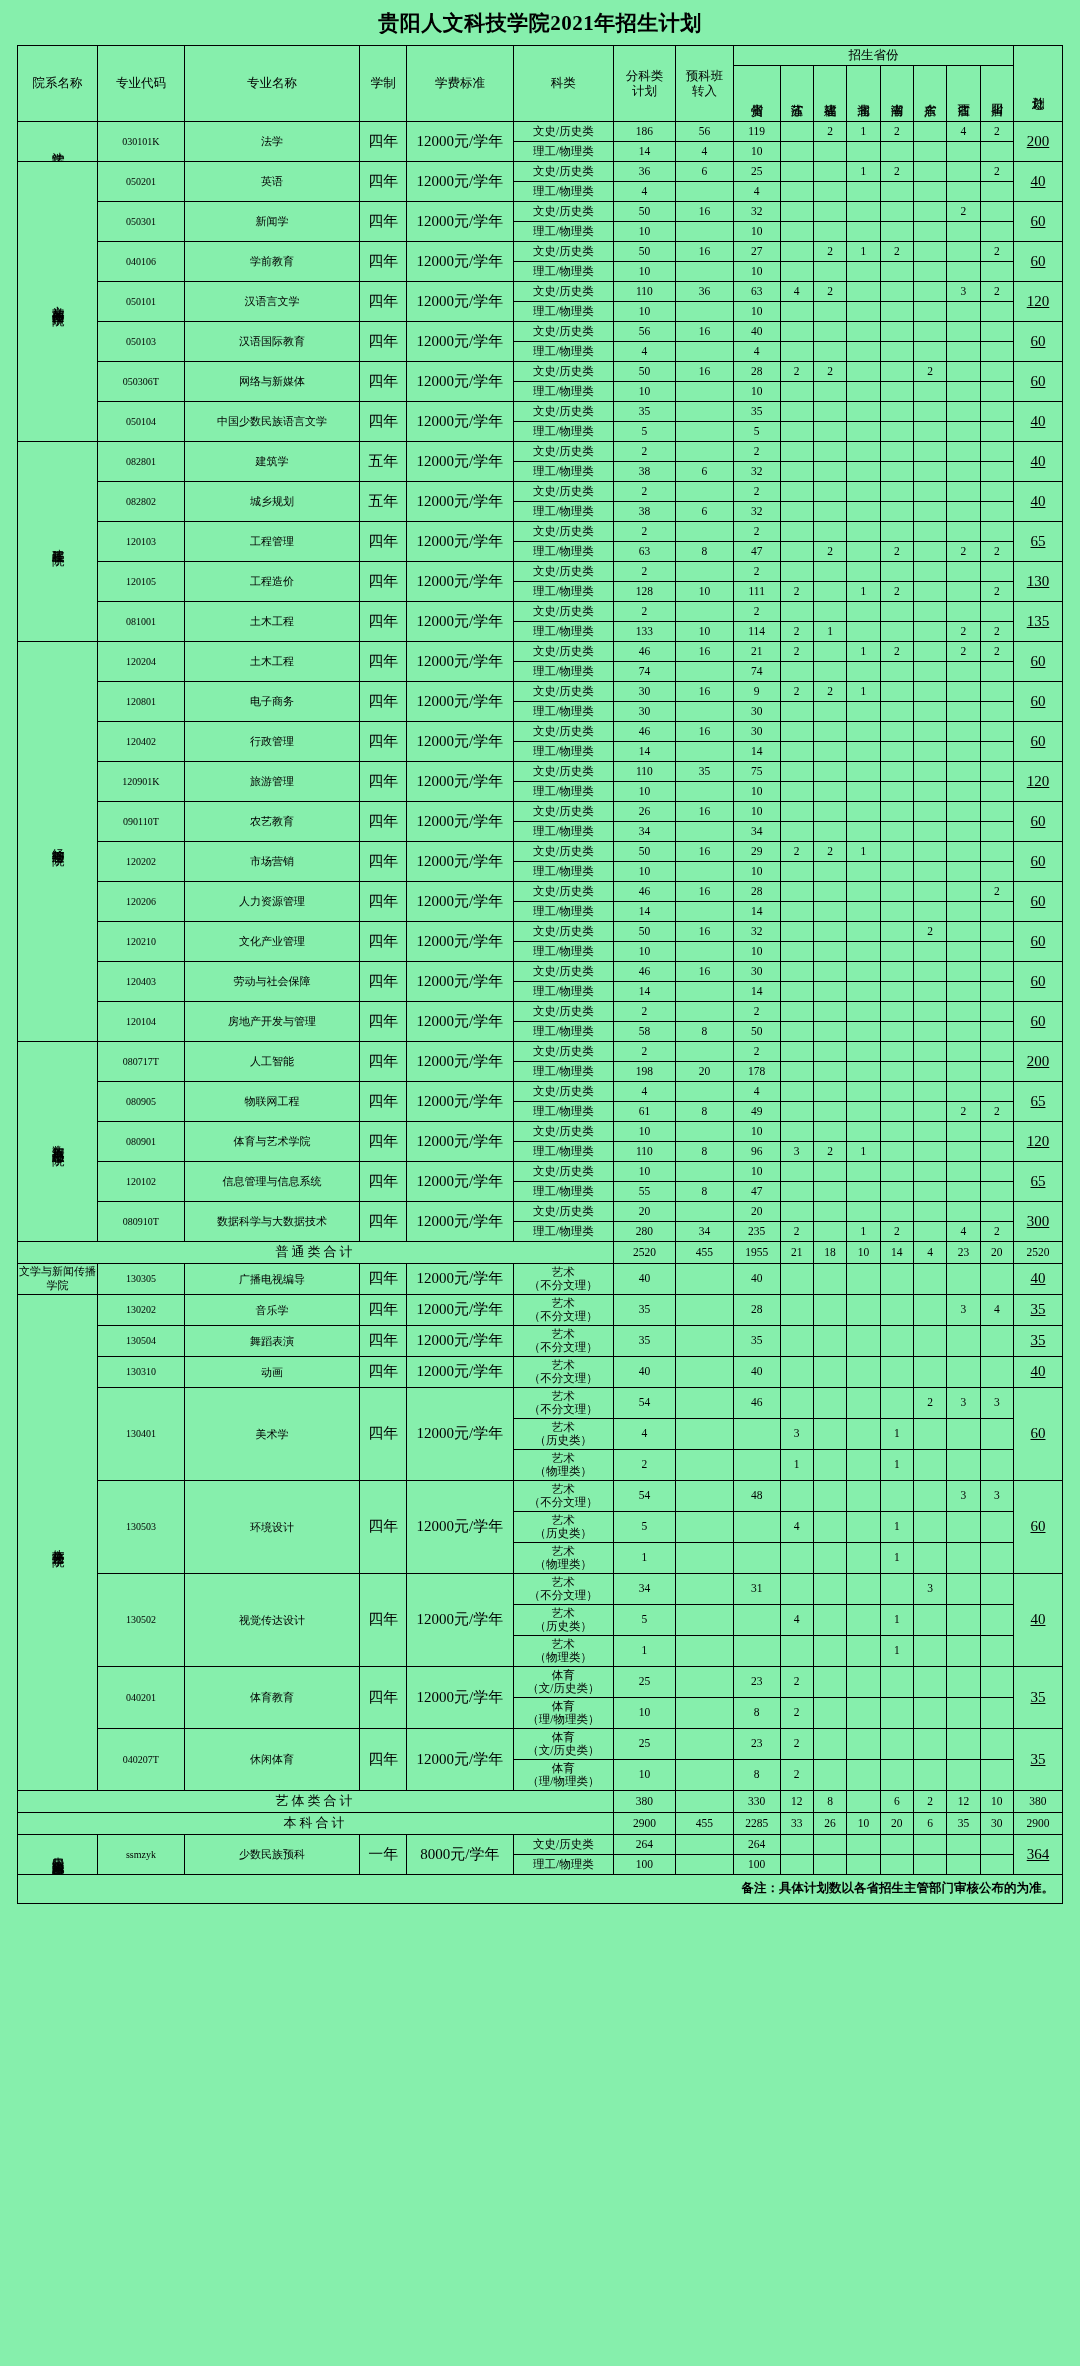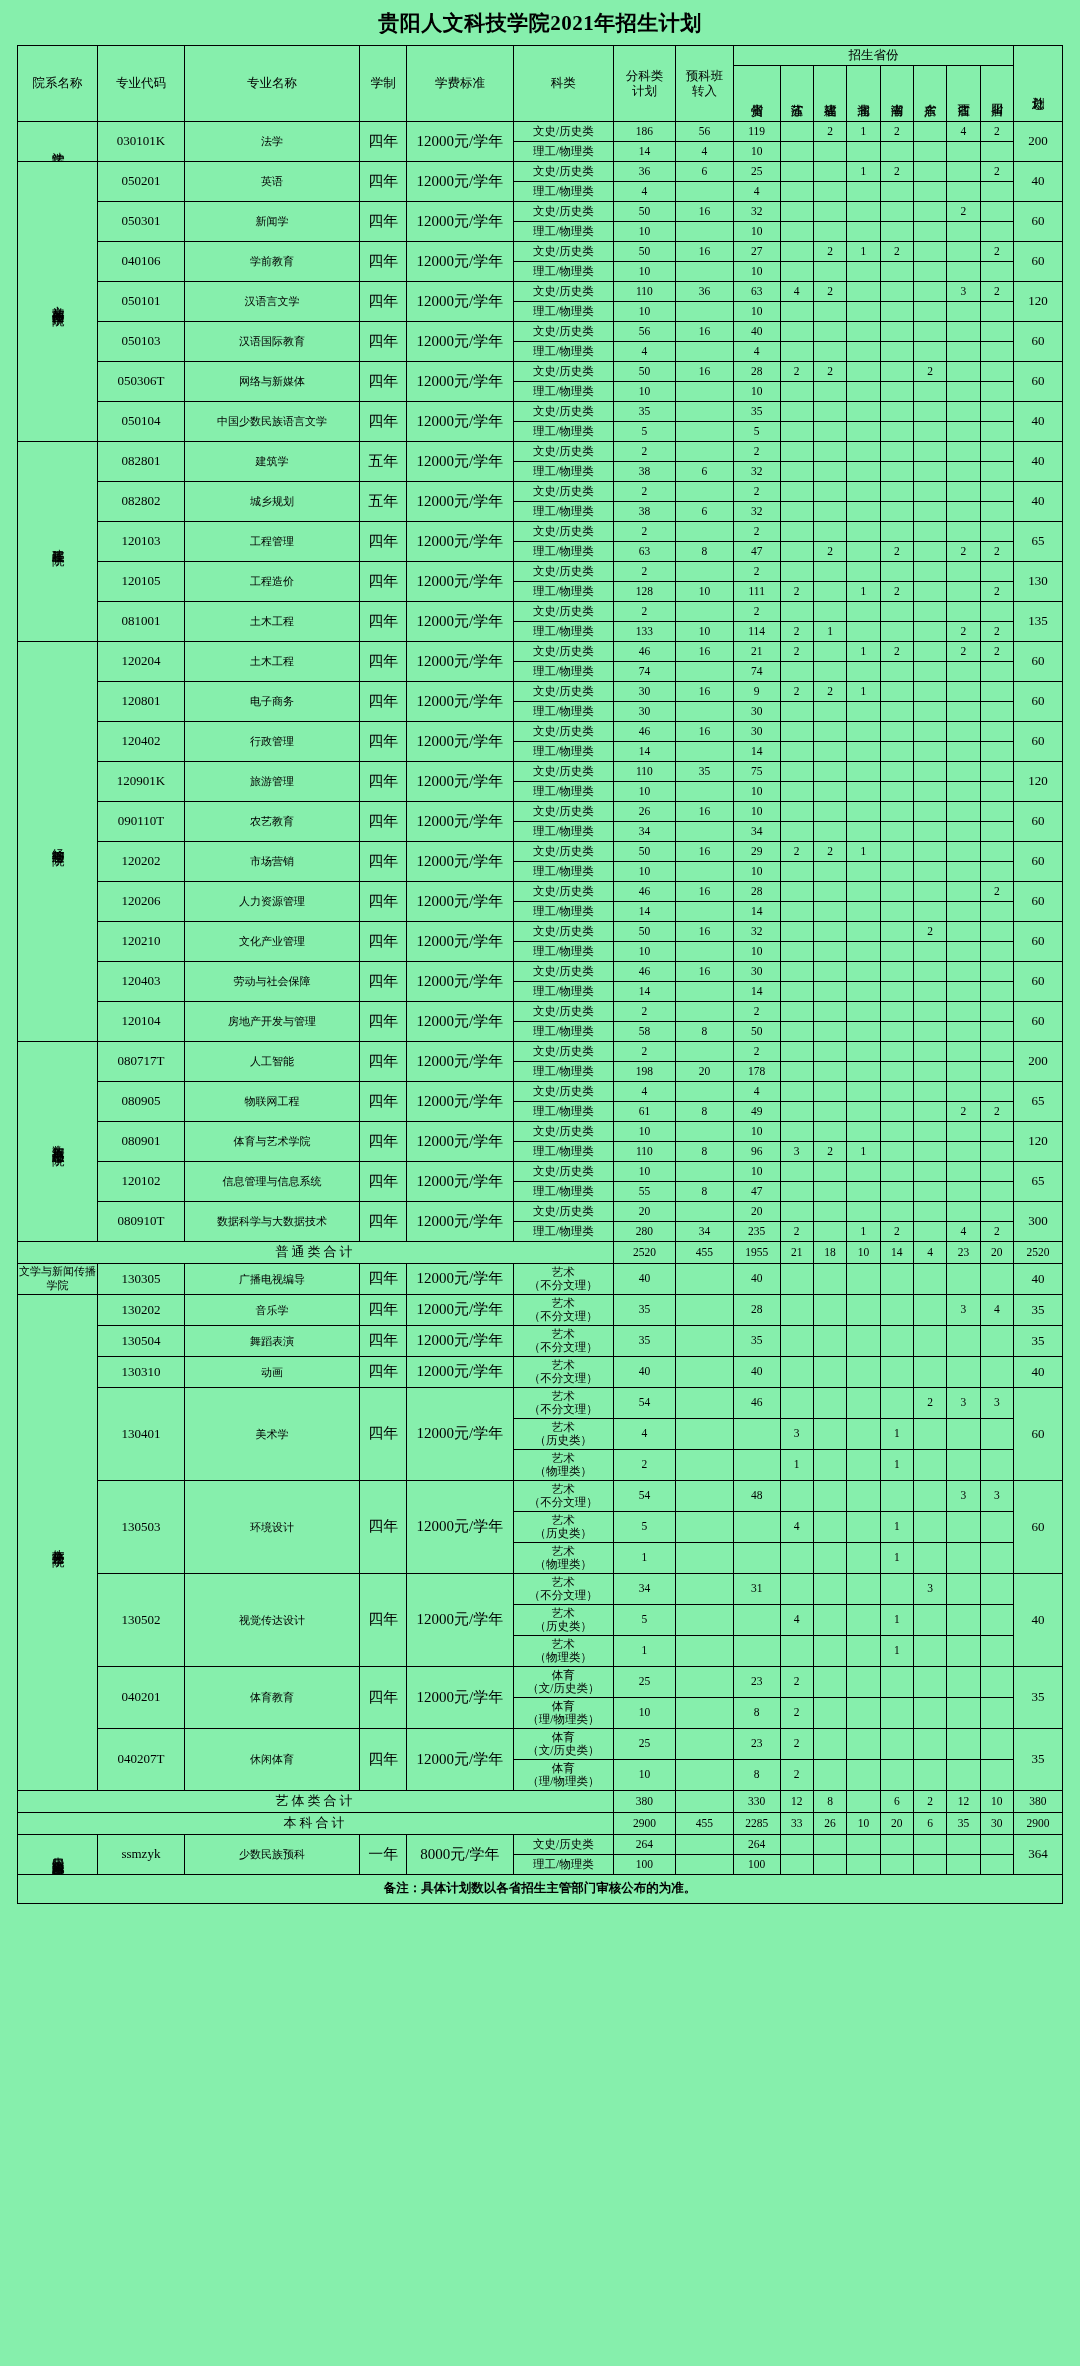--- a/index.html
+++ b/index.html
@@ -57,44 +57,44 @@
   td.dept {
     font-size: 12.5px;
   }
   td.dept .vert {
     writing-mode: vertical-rl;
     text-orientation: upright;
     display: inline-block;
     line-height: 1.25;
     letter-spacing: 1px;
   }
-  td.code { font-size: 13px; }
+  td.code { font-size: 10px; }
   td.major { font-size: 11px; }
   td.yrs { font-size: 15px; }
   td.fee { font-size: 15px; }
   td.kelei { font-size: 11.5px; line-height: 1.12; }
   td.num { font-size: 11.5px; }
-  td.tot { font-size: 13px; }
+  td.tot { font-size: 15px; text-decoration: underline; }
   tr.datarow td { height: 20px; }
   tr.artrow td { height: 31px; }
   td.sumlabel {
     font-size: 13px;
     font-weight: bold;
     letter-spacing: 3px;
     height: 22px;
   }
   td.sumval { font-weight: bold; font-size: 11.5px; }
   .note {
     width: 1046px;
     margin: 0 17px;
     border: 1px solid #000;
     border-top: none;
     font-size: 12.5px;
     padding: 5px 8px 6px 8px;
-    text-align: center;
+    text-align: right;
     font-weight: bold;
   }
 </style>
 </head>
 <body>
 
 <div class="page">
 
   <div class="doc-title">贵阳人文科技学院2021年招生计划</div>
 

